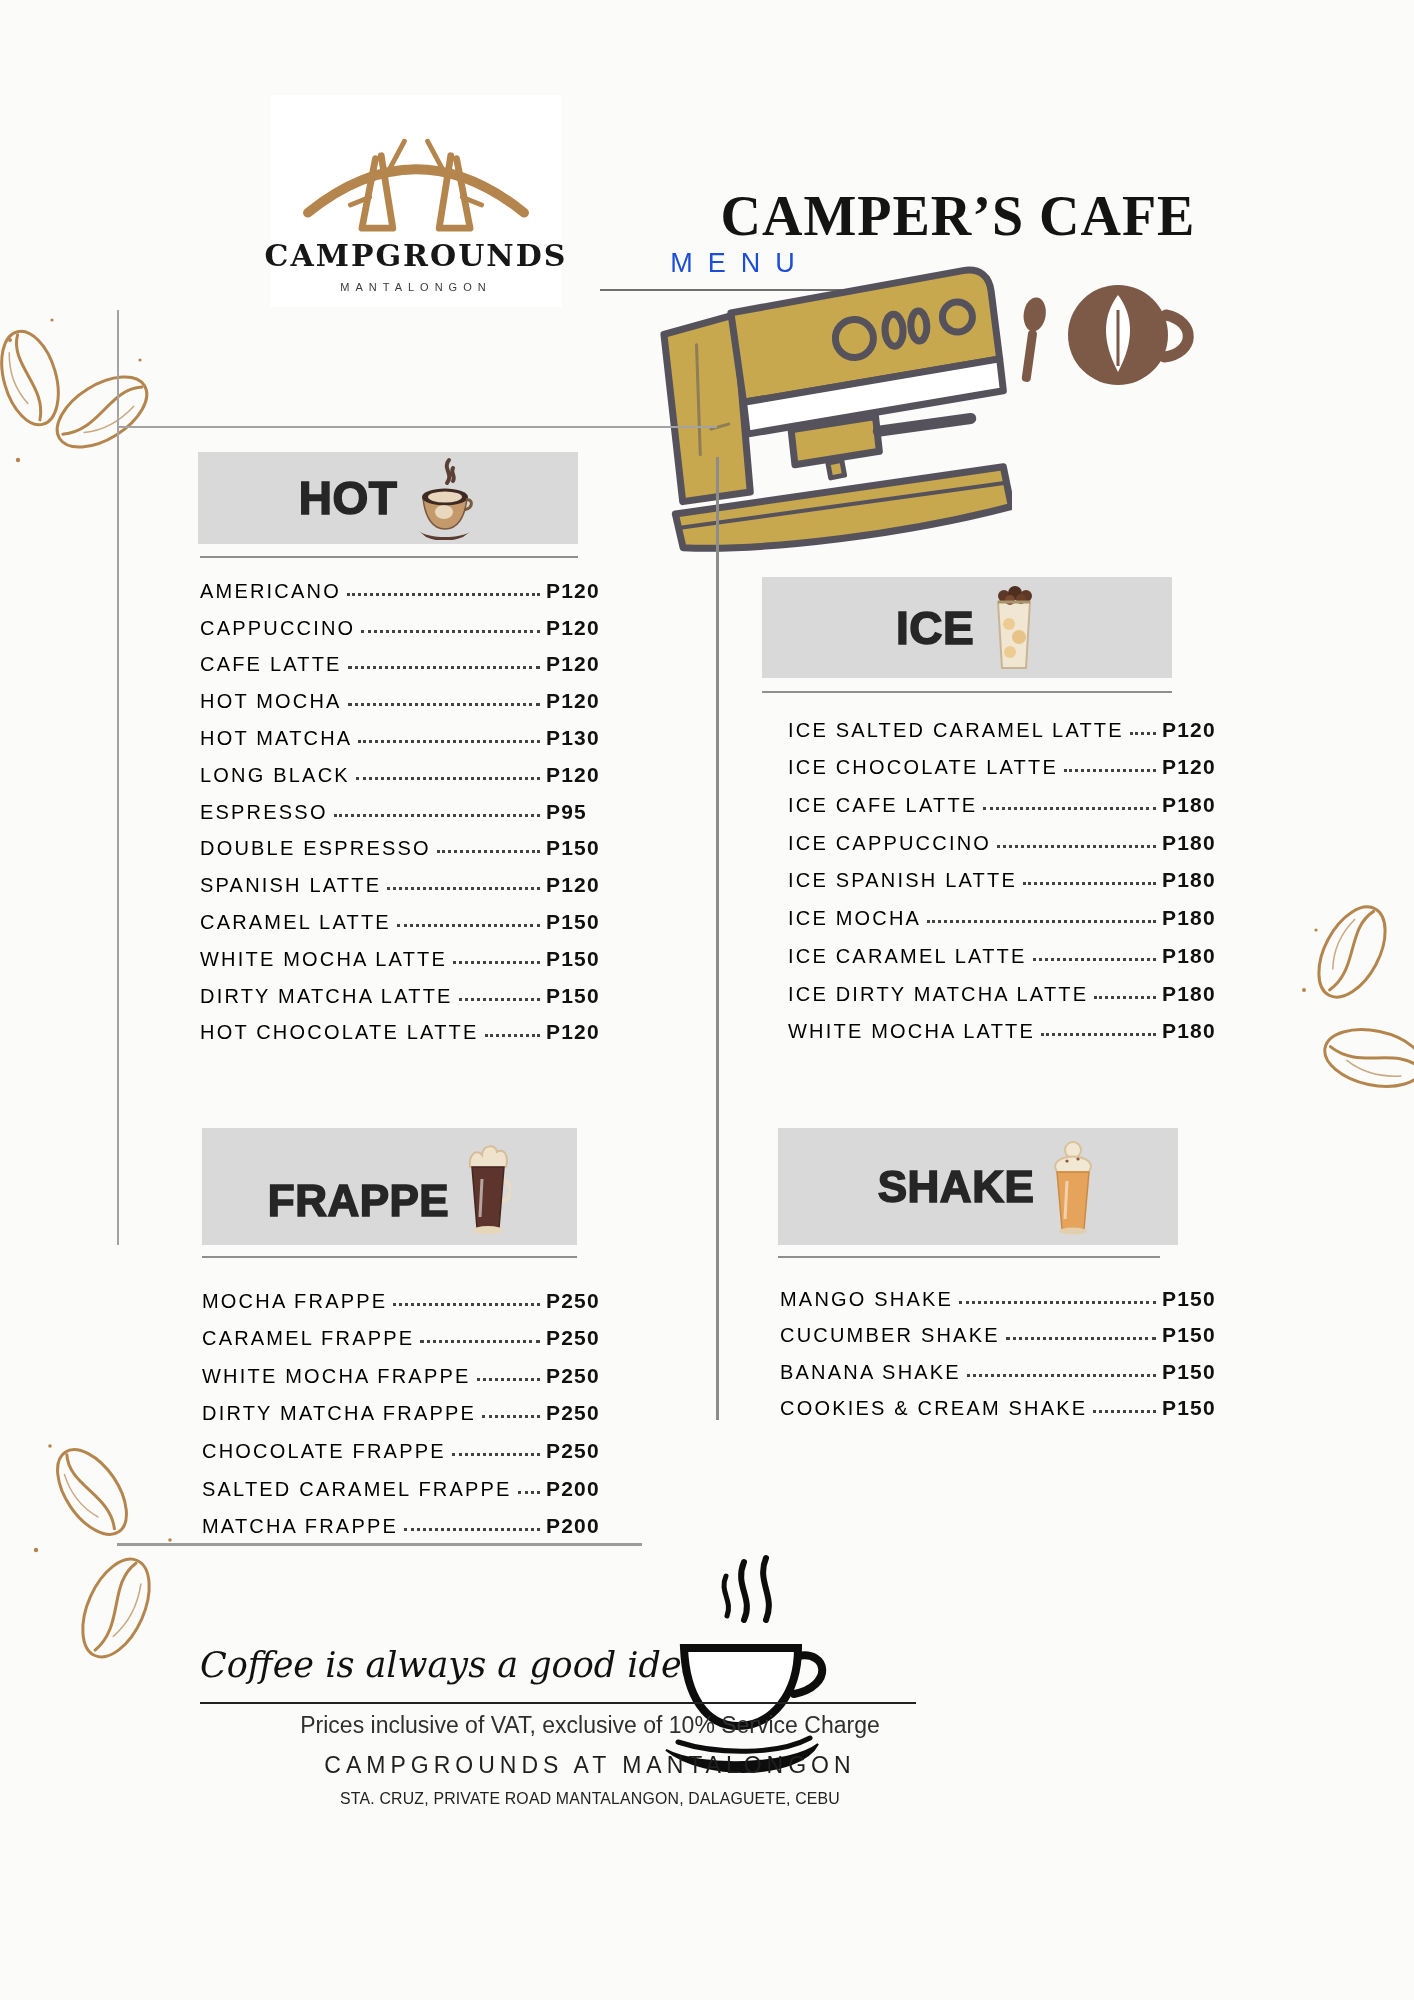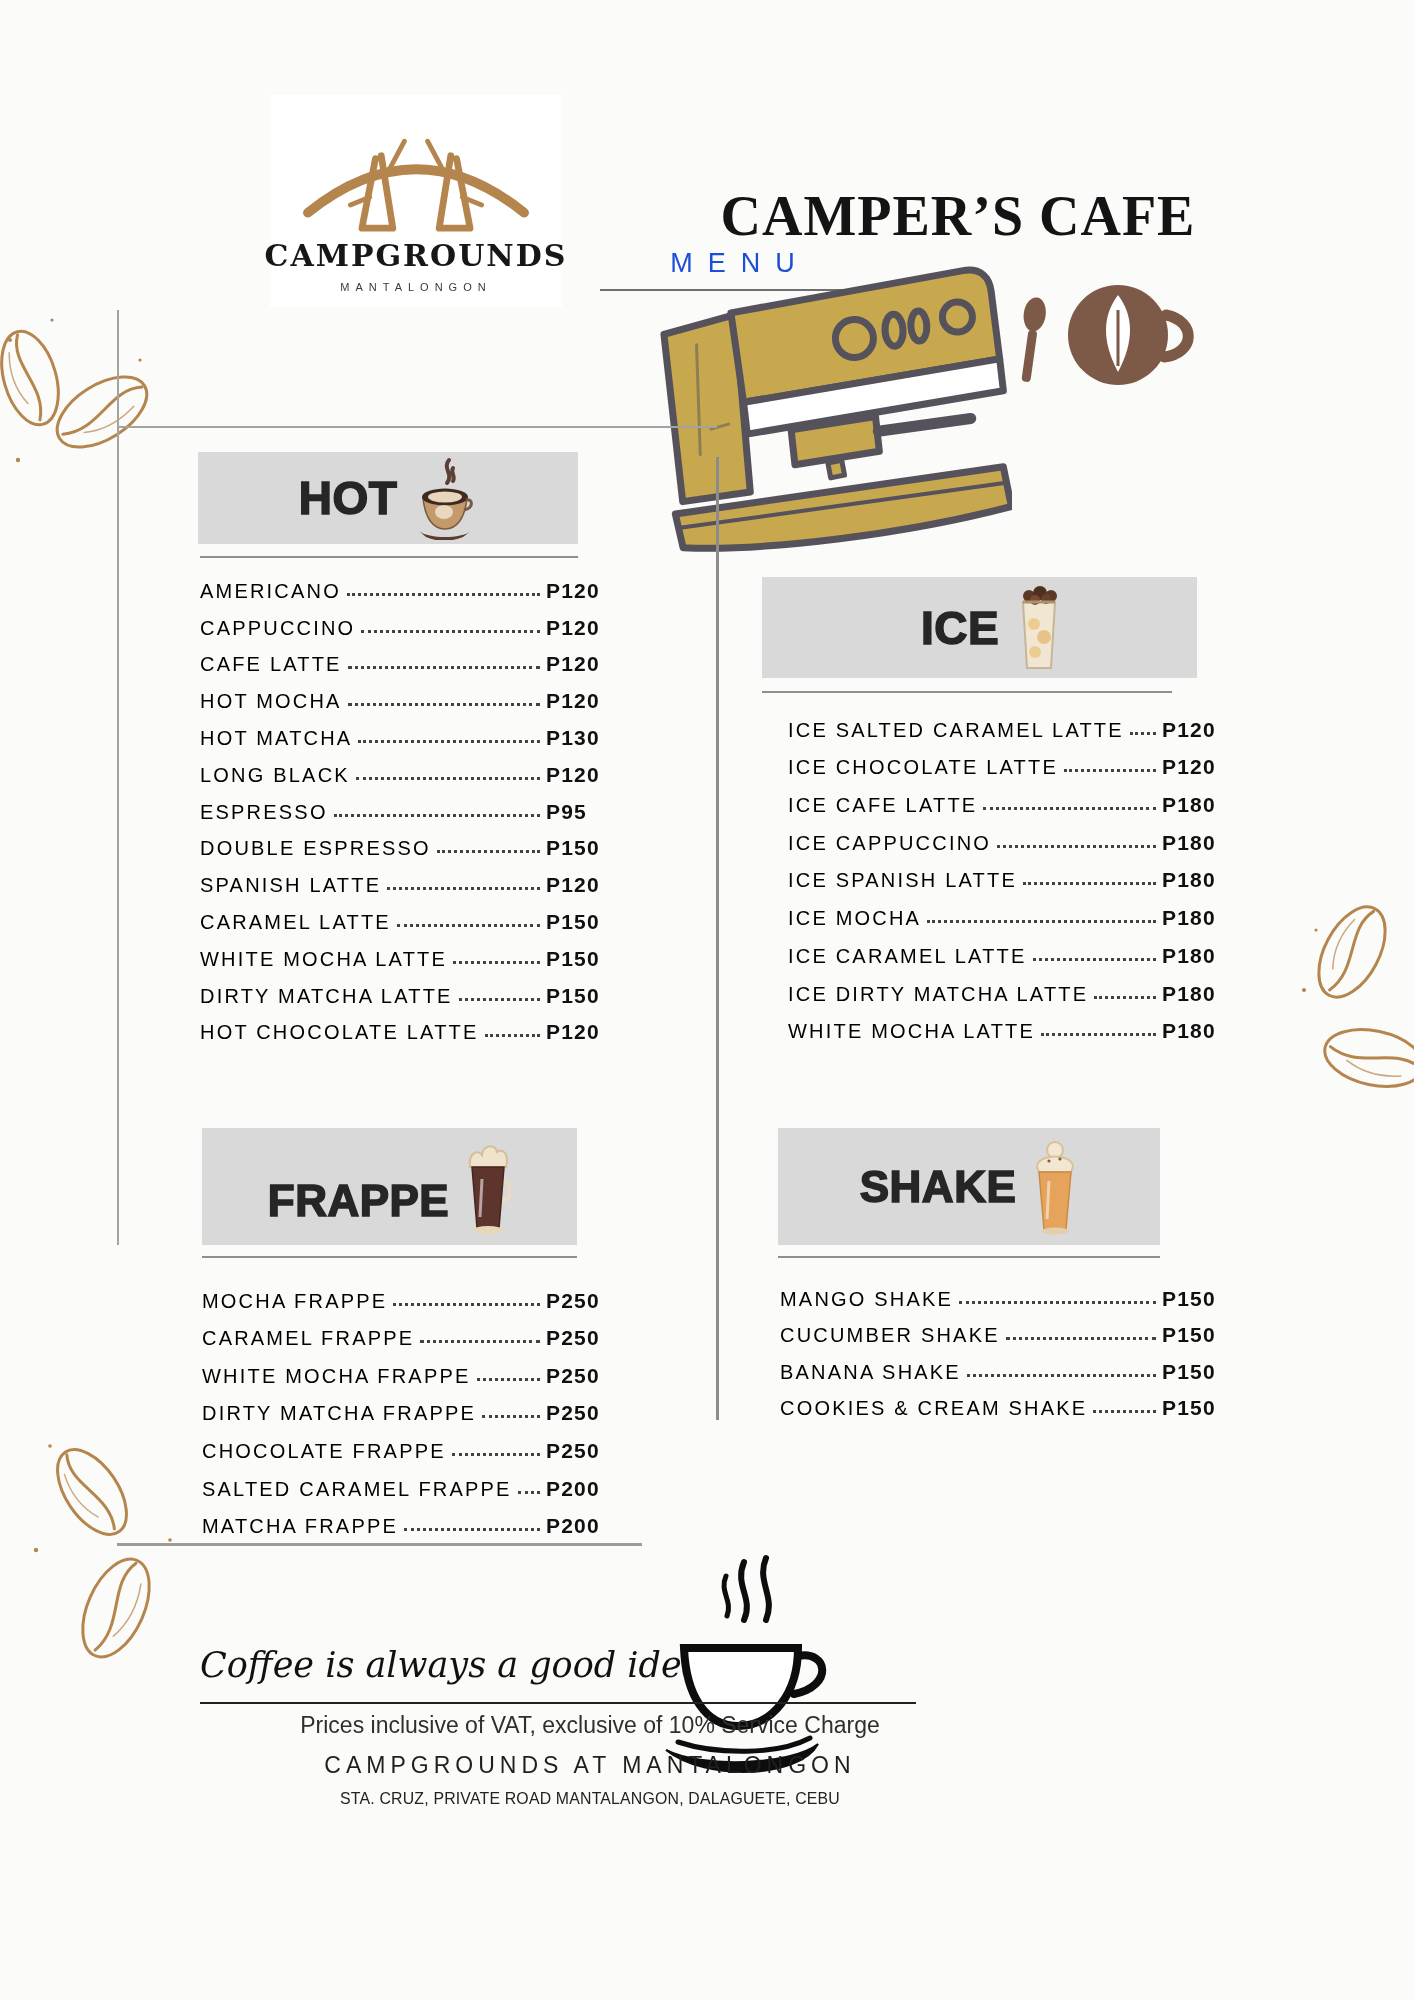--- a/index.html
+++ b/index.html
@@ -32,30 +32,30 @@
   
   .box{background:var(--box_gray,#d9d9d9);display:flex;align-items:center;justify-content:center;gap:16px;}
   .box .t{font-weight:bold;font-size:46px;letter-spacing:.5px;color:#262626;
           -webkit-text-stroke:1.6px #262626;white-space:nowrap;}
   .underline{height:0;border-top:2px solid #8f8f8f;}
 
   #sec-hot .box{left:198px;top:452px;width:380px;height:92px;}
   #sec-hot .underline{left:200px;top:556px;width:378px;}
   #sec-hot .mlist{left:200px;top:570px;width:412px;--rh:36.8px;}
 
-  #sec-ice .box{left:762px;top:577px;width:410px;height:101px;padding-left:25px;}
+  #sec-ice .box{left:762px;top:577px;width:410px;height:101px;}
   #sec-ice .underline{left:762px;top:691px;width:410px;}
   #sec-ice .mlist{left:788px;top:708px;width:440px;--rh:37.7px;}
 
   #sec-frappe .box{left:202px;top:1128px;width:375px;height:117px;}
   #sec-frappe .box .t{font-size:44px;margin-top:28px;}
   #sec-frappe .underline{left:202px;top:1256px;width:375px;}
   #sec-frappe .mlist{left:202px;top:1279px;width:410px;--rh:37.6px;}
 
-  #sec-shake .box{left:778px;top:1128px;width:382px;height:117px;}
+  #sec-shake .box{left:778px;top:1128px;width:382px;height:117px;padding-left:18px;}
   #sec-shake .box .t{font-size:44px;}
   #sec-shake .underline{left:778px;top:1256px;width:382px;}
   #sec-shake .mlist{left:780px;top:1278px;width:448px;--rh:36.5px;}
 
   
   .mlist{position:absolute;}
   .mrow{display:flex;align-items:flex-end;height:var(--rh,38px);}
   .nm{font-size:20px;letter-spacing:2.2px;color:#000000;padding-bottom:4px;white-space:nowrap;}
   .lead{flex:1;border-bottom:3px dotted #424242;margin:0 6px 11px 6px;min-width:16px;}
   .pr{width:66px;font-weight:bold;font-size:21px;letter-spacing:1.2px;color:#101010;

